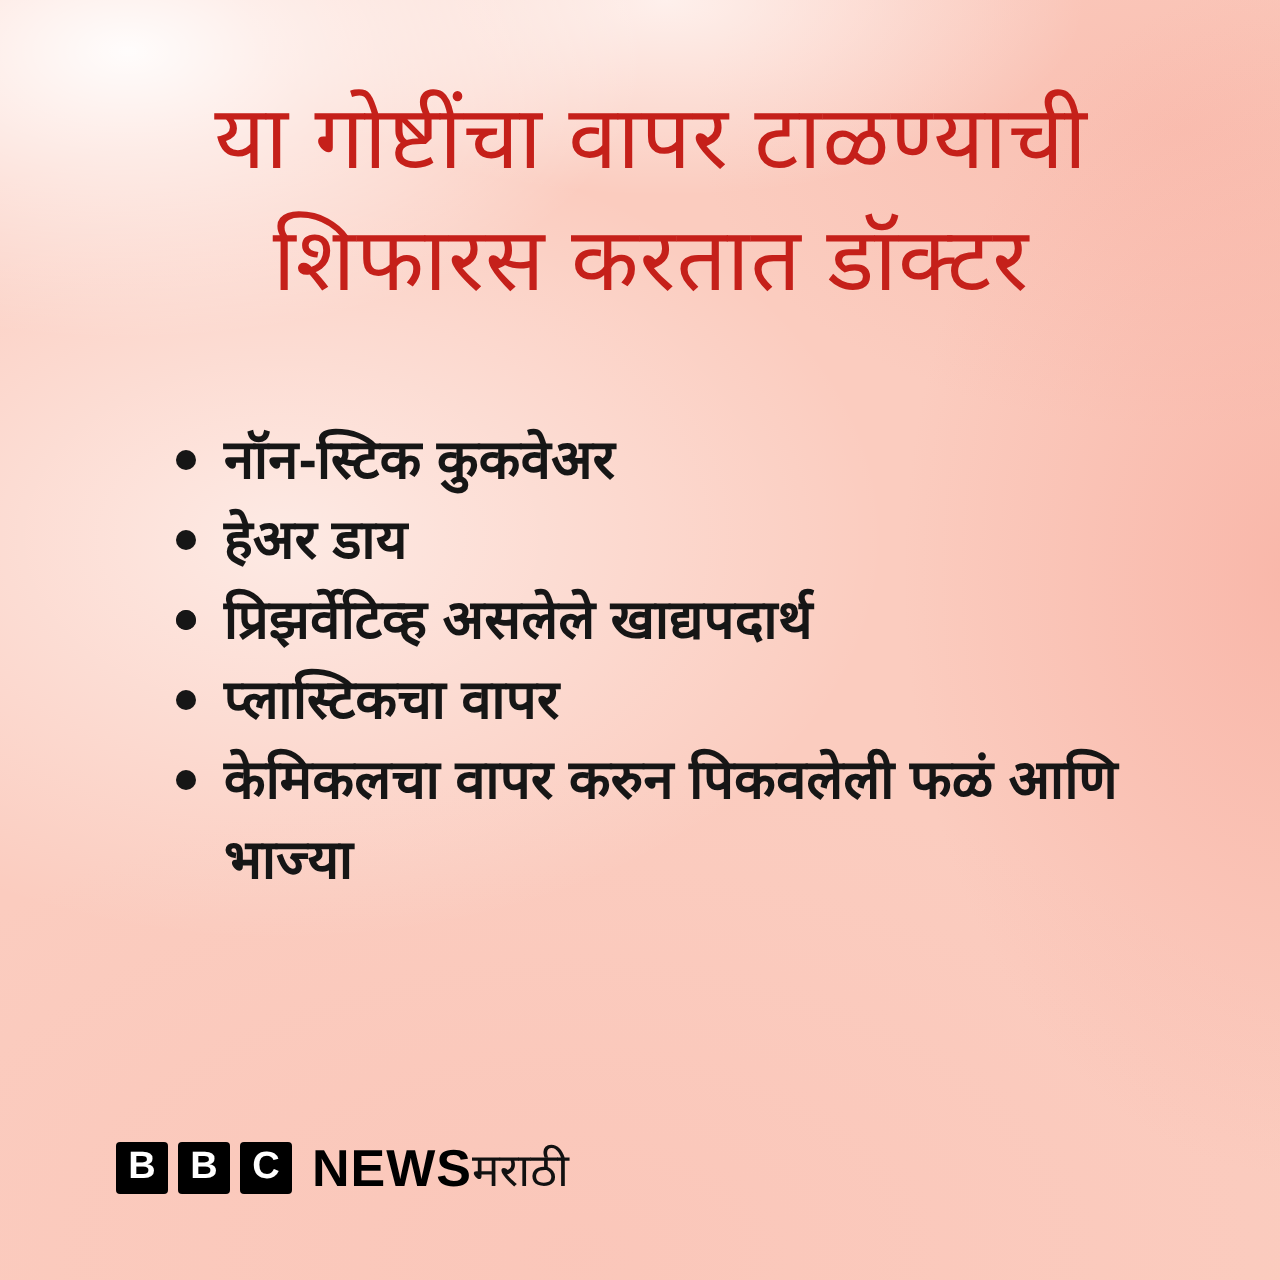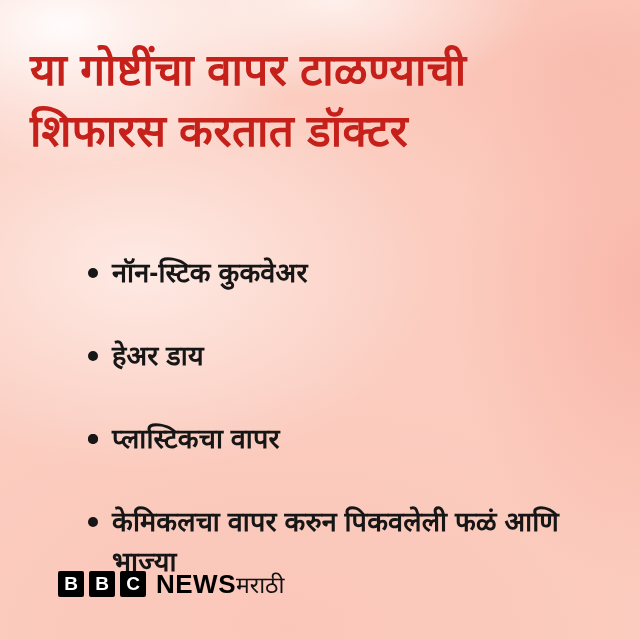--- a/index.html
+++ b/index.html
@@ -21,46 +21,45 @@
       radial-gradient(ellipse 420px 280px at 22% 42%, rgba(255,250,248,0.65), rgba(255,255,255,0) 72%),
       radial-gradient(ellipse 260px 400px at 101% 45%,rgba(247,166,152,0.55), rgba(247,166,152,0) 75%),
       radial-gradient(ellipse 320px 200px at 92% 10%, rgba(248,180,166,0.55), rgba(248,180,166,0) 75%),
       radial-gradient(ellipse 520px 300px at 45% 98%, rgba(250,195,182,0.60), rgba(250,195,182,0) 80%),
       #fbccbf;
   }
 
   .headline {
     position: absolute;
     top: 40px;
-    left: 30px;
+    left: 41px;
     right: 30px;
-    text-align: left;
+    text-align: center;
     font-size: 44px;
-    font-weight: 700;
+    font-weight: 400;
     line-height: 1.38;
     letter-spacing: 0.5px;
   }
   .headline .line { display: block; }
 
   .avoid-list {
     position: absolute;
     top: 210px;
     left: 86px;
     right: 58px;
     list-style: none;
   }
   .avoid-list li {
     position: relative;
     padding-left: 26px;
     font-size: 27px;
     font-weight: 700;
     color: #161616;
     line-height: 40px;
     letter-spacing: 0.2px;
-    margin-top: 43px;
   }
   .bullet {
     position: absolute;
     left: 2px;
     top: 15px;
     width: 10px;
     height: 10px;
     border-radius: 50%;
     background: #161616;
   }
@@ -116,20 +115,24 @@
     </li>
     <li>
       <span class="bullet"></span>
       <span>हेअर डाय</span>
     </li>
     <li>
       <span class="bullet"></span>
     </li>
     <li>
       <span class="bullet"></span>
+      <span>प्रिझर्वेटिव्ह असलेले खाद्यपदार्थ</span>
+    </li>
+    <li>
+      <span class="bullet"></span>
       <span>प्लास्टिकचा वापर</span>
     </li>
     <li>
       <span class="bullet"></span>
       <span>केमिकलचा वापर करुन पिकवलेली फळं आणि भाज्या</span>
     </li>
   </ul>
 
   <div class="logo">
     <div class="logo-blocks">

